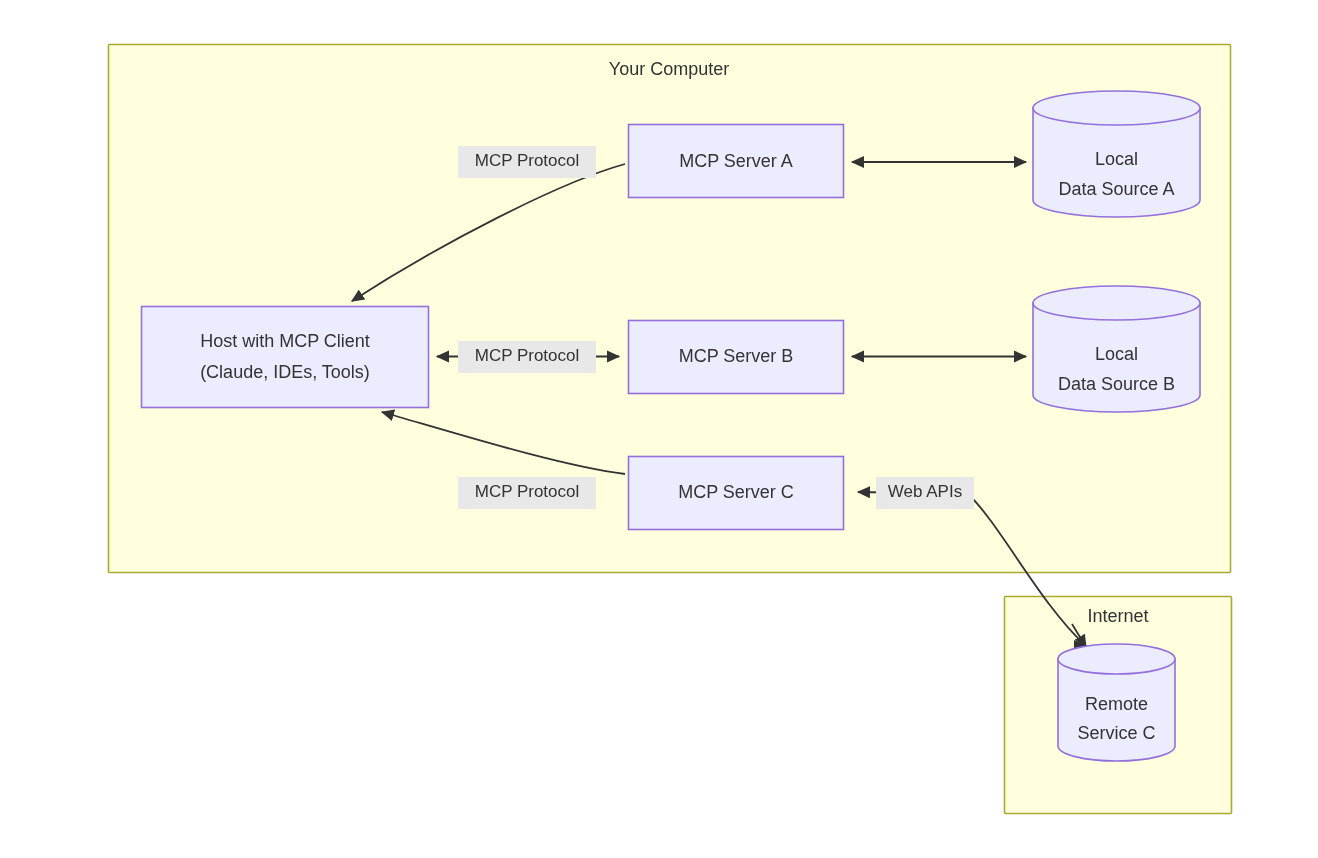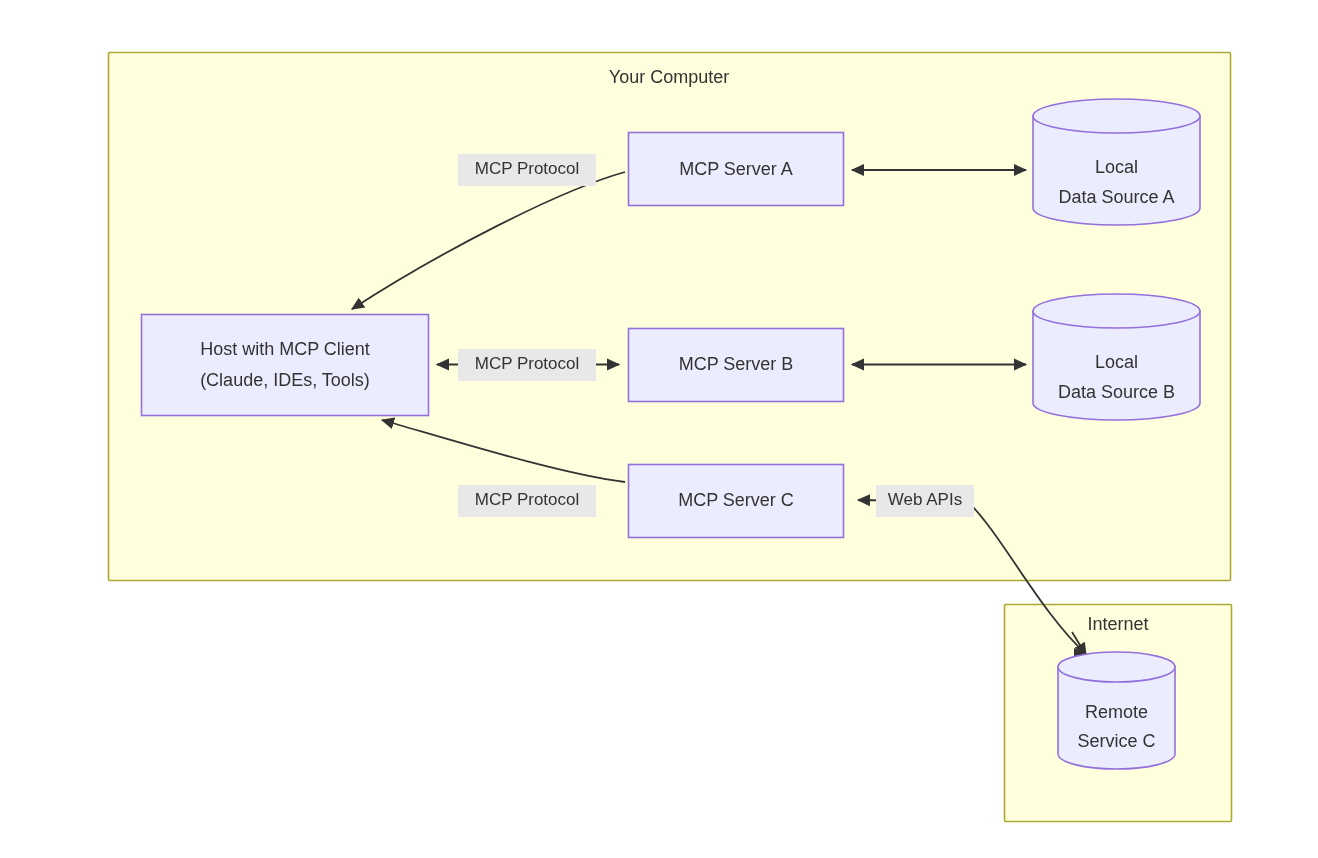--- a/index.html
+++ b/index.html
@@ -9,21 +9,21 @@
   }
   body {
     width: 1318px;
     height: 858px;
     font-family: "Liberation Sans", sans-serif;
     position: relative;
     overflow: hidden;
   }
   #stage {
     position: absolute;
-    left: 0; top: 12px;
+    left: 0; top: 4px;
     width: 1318px;
     height: 682px;
     border-radius: 17px;
   }
   svg#diagram {
     position: absolute;
     left: 0; top: 0;
     width: 1318px;
     height: 858px;
   }

